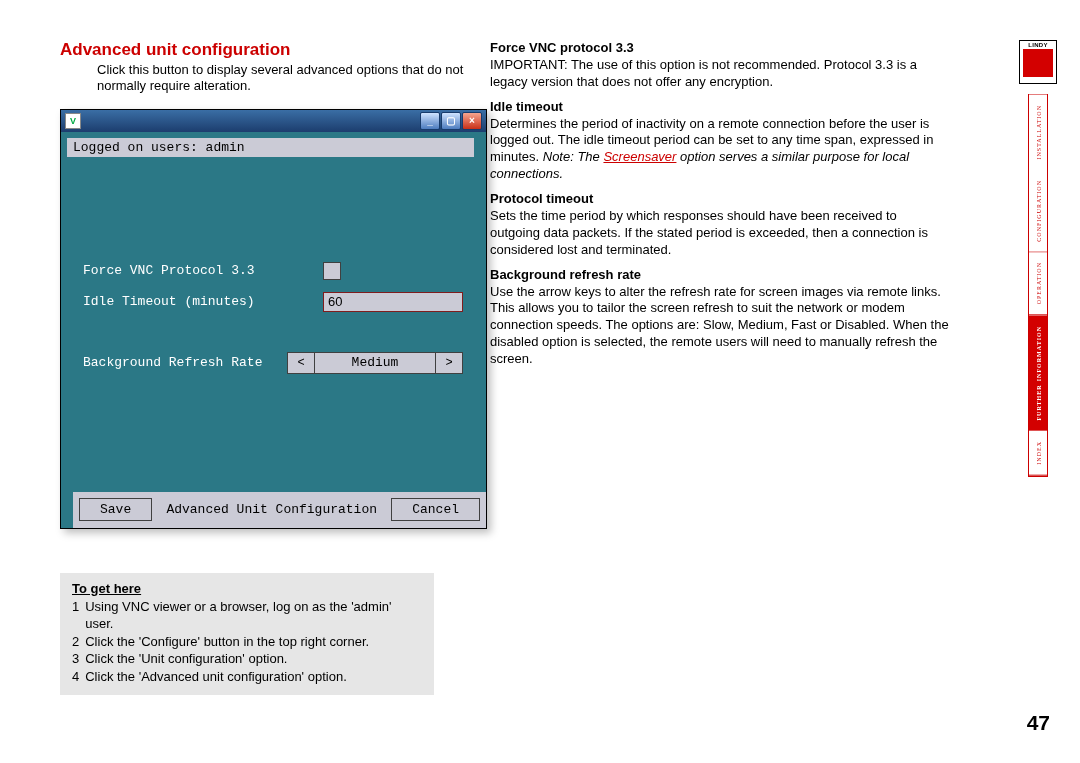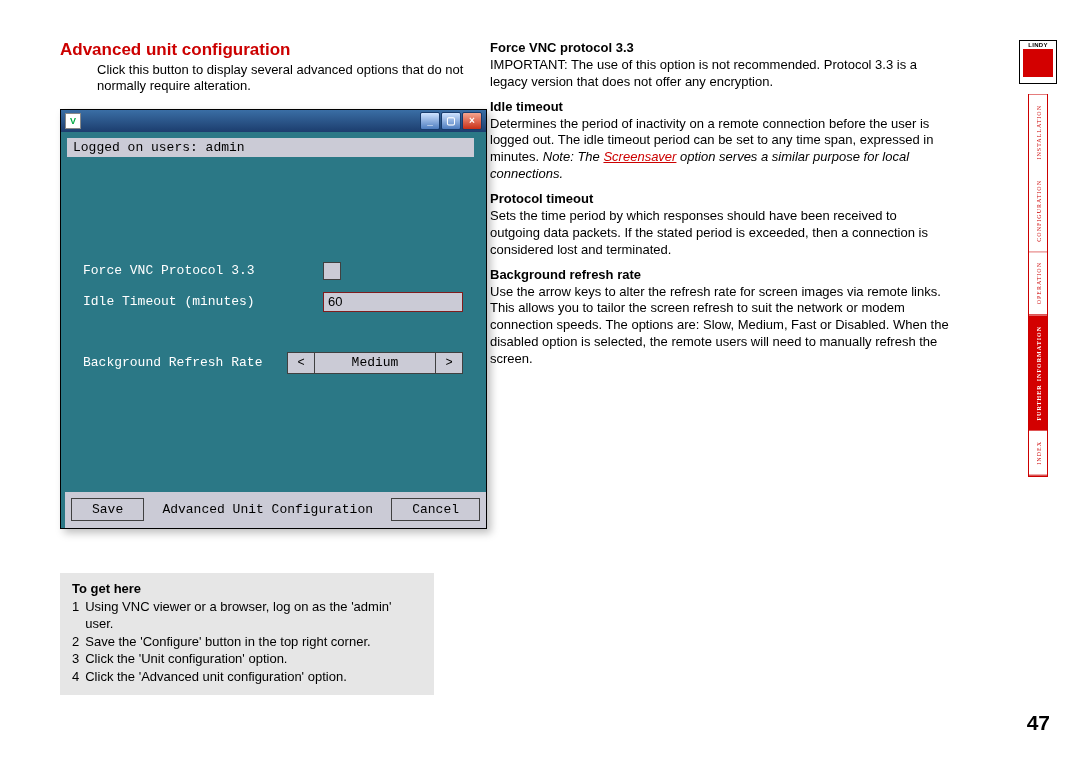--- a/index.html
+++ b/index.html
@@ -87,39 +87,39 @@
   .spinner .arrow {
     width:26px;height:20px;background:#cbcbd6;border:1px solid #404040;
     display:flex;align-items:center;justify-content:center;color:#000;font-size:12px;
   }
   .spinner .val {
     width:120px;height:20px;background:#cbcbd6;border-top:1px solid #404040;border-bottom:1px solid #404040;
     display:flex;align-items:center;justify-content:center;color:#000;
     font-family:"Courier New",monospace;font-size:13px;
   }
   .bottom-bar {
-    position:absolute; left:4px; right:0; bottom:0;
+    position:absolute; left:12px; right:0; bottom:0;
     height:36px; background:#cbcbd6;
     display:flex; align-items:center; justify-content:space-between;
     padding:0 6px; font-family:"Courier New",monospace; font-size:13px;
   }
   .bbtn {
     background:#cbcbd6; border:1px solid #404040;
     padding:3px 20px; font-family:inherit; font-size:13px;
   }
   .bcap { flex:1; text-align:center; }
 
   
   .helpbox {
     margin-top: 44px;
     background:#e6e6e6;
     padding: 8px 12px 10px 12px;
     width: 350px;
   }
-  .helpbox .hb-title { font-weight:bold; margin-bottom:2px; }
+  .helpbox .hb-title { font-weight:bold; margin-bottom:2px;text-decoration:underline; }
   .helpbox .step { display:flex; gap:6px; line-height:1.35; }
 
   
   .para { margin-bottom: 8px; line-height:1.3; }
   .para .hd { font-weight:bold; }
   .italic { font-style: italic; }
   .ss-link { color:#c00; font-style:italic; text-decoration:underline; }
 
   
   .side-nav {
@@ -210,21 +210,21 @@
     </div>
 
     <div class="helpbox">
       <div class="hb-title">To get here</div>
       <div class="step">
           <span>1</span>
           <span>Using VNC viewer or a browser, log on as the 'admin' user.</span>
         </div>
       <div class="step">
           <span>2</span>
-          <span>Save the 'Configure' button in the top right corner.</span>
+          <span>Click the 'Configure' button in the top right corner.</span>
         </div>
       <div class="step">
           <span>3</span>
           <span>Click the 'Unit configuration' option.</span>
         </div>
       <div class="step">
           <span>4</span>
           <span>Click the 'Advanced unit configuration' option.</span>
         </div>
     </div>

